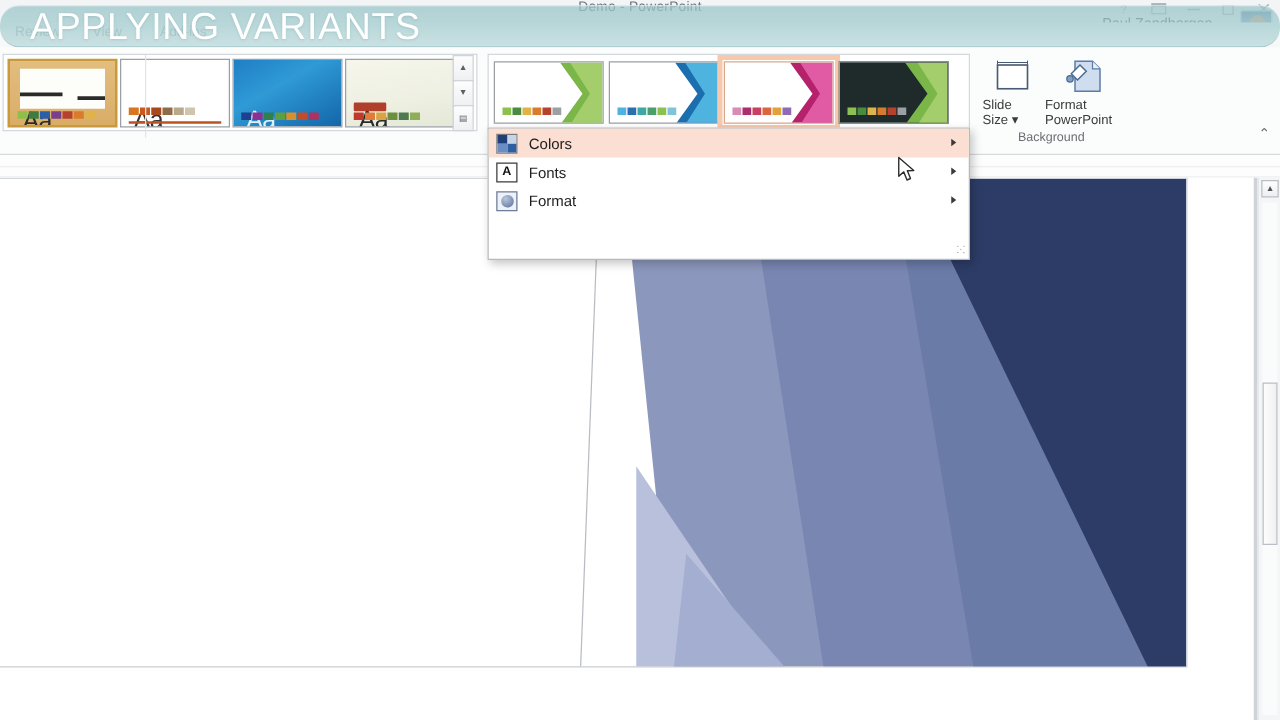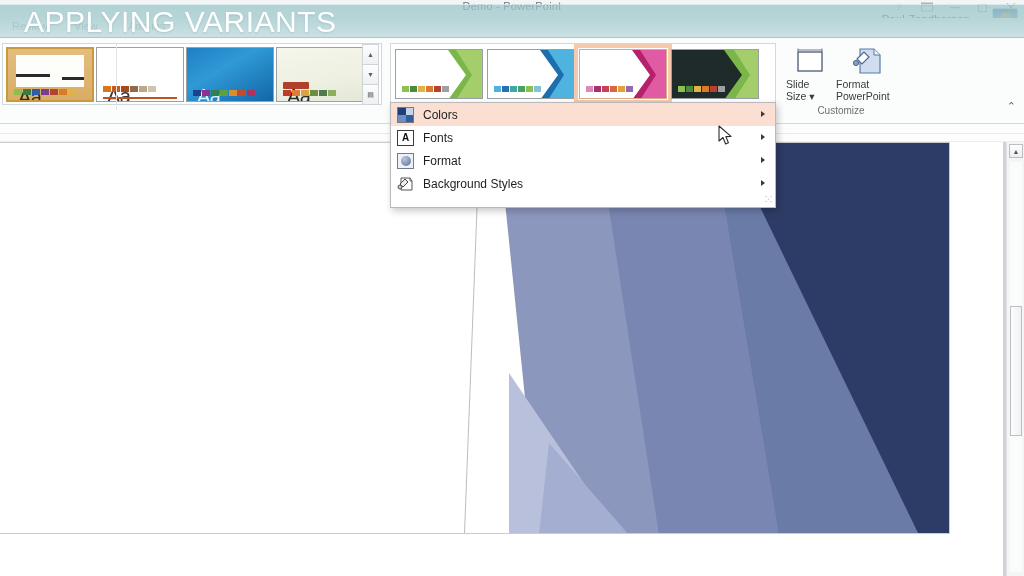--- a/index.html
+++ b/index.html
@@ -56,20 +56,21 @@
   .ribbon-tabs .tab {
     position:absolute; top:2px; font-size:11px; color:#9aa4a8;
   }
 
   
   .banner {
     position:absolute; top:4px; left:0; width:1024px; height:34px;
     background:linear-gradient(180deg, rgba(150,196,199,.72) 0%, rgba(168,206,208,.78) 50%, rgba(185,216,217,.72) 100%);
     border-top:1px solid rgba(255,255,255,.35);
     border-bottom:1px solid rgba(160,196,198,.55);
+    border-radius:16px;
   }
   .banner-text {
     position:absolute; left:24px; top:-2px;
     font-size:30px; line-height:38px; color:#ffffff;
     letter-spacing:.5px; font-weight:400;
     text-shadow:0 1px 2px rgba(100,140,145,.25);
   }
 
   
   .ribbon {
@@ -468,21 +469,21 @@
           <svg width="34" height="28" viewBox="0 0 34 28">
             <path d="M10 2 H24 L30 8 V26 H10 Z" fill="#cfddee" stroke="#5b7da8" stroke-width="1.2"></path>
             <path d="M24 2 V8 H30" fill="#eaf1f8" stroke="#5b7da8" stroke-width="1"></path>
             <path d="M7 12 L14 5 L19 10 L12 17 Z" fill="#ffffff" stroke="#4a6b93" stroke-width="1.2"></path>
             <circle cx="6" cy="16" r="2.6" fill="#7fa0c6" stroke="#4a6b93" stroke-width="1"></circle>
           </svg>
         </div>
         <div>Format</div>
         <div>PowerPoint</div>
       </div>
-      <div class="group-label">Customize</div>
+      <div class="group-label">Background</div>
     </div>
     <div class="group-div"></div>
     <div class="collapse-ribbon">⌃</div>
   </div>
 
   <div class="band b1"></div>
   <div class="band b2"></div>
 
   <div class="menu">
 
@@ -504,32 +505,20 @@
     </div>
 
     <div class="menu-item">
       <span class="mi-icon ic-effects">
           <span></span>
         </span>
       <span class="mi-label">Format</span>
       <span class="mi-arrow"></span>
     </div>
 
-    <div class="menu-item">
-      <span class="mi-icon">
-        <svg width="17" height="16" viewBox="0 0 17 16">
-          <path d="M4 2 H13 L15 5 V14 H4 Z" fill="#fff" stroke="#555" stroke-width="1"></path>
-          <path d="M13 2 V5 H15" fill="none" stroke="#555" stroke-width=".8"></path>
-          <path d="M3 8 L8 3 L11 6 L6 11 Z" fill="#e8ecf2" stroke="#444" stroke-width="1"></path>
-          <circle cx="3" cy="11" r="2" fill="#c3ccd8" stroke="#444" stroke-width=".9"></circle>
-        </svg>
-      </span>
-      <span class="mi-label">Background Styles</span>
-      <span class="mi-arrow"></span>
-    </div>
 
     <div class="menu-grip">⁙</div>
   </div>
 
   <div class="cursor">
     <svg width="16" height="22" viewBox="0 0 16 22">
       <path d="M1 1 L1 16 L5 12.5 L7.6 19 L10.4 17.8 L7.9 11.6 L13 11.4 Z" fill="#fff" stroke="#2b2b2b" stroke-width="1.1" stroke-linejoin="round"></path>
     </svg>
   </div>
 

